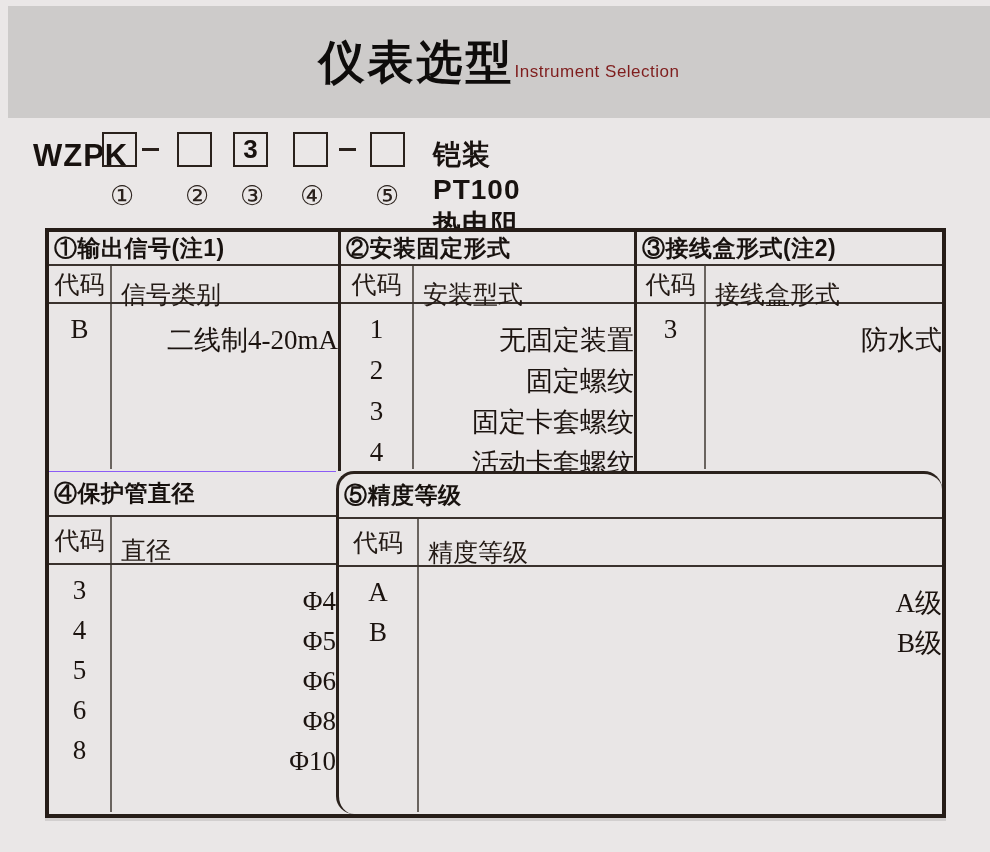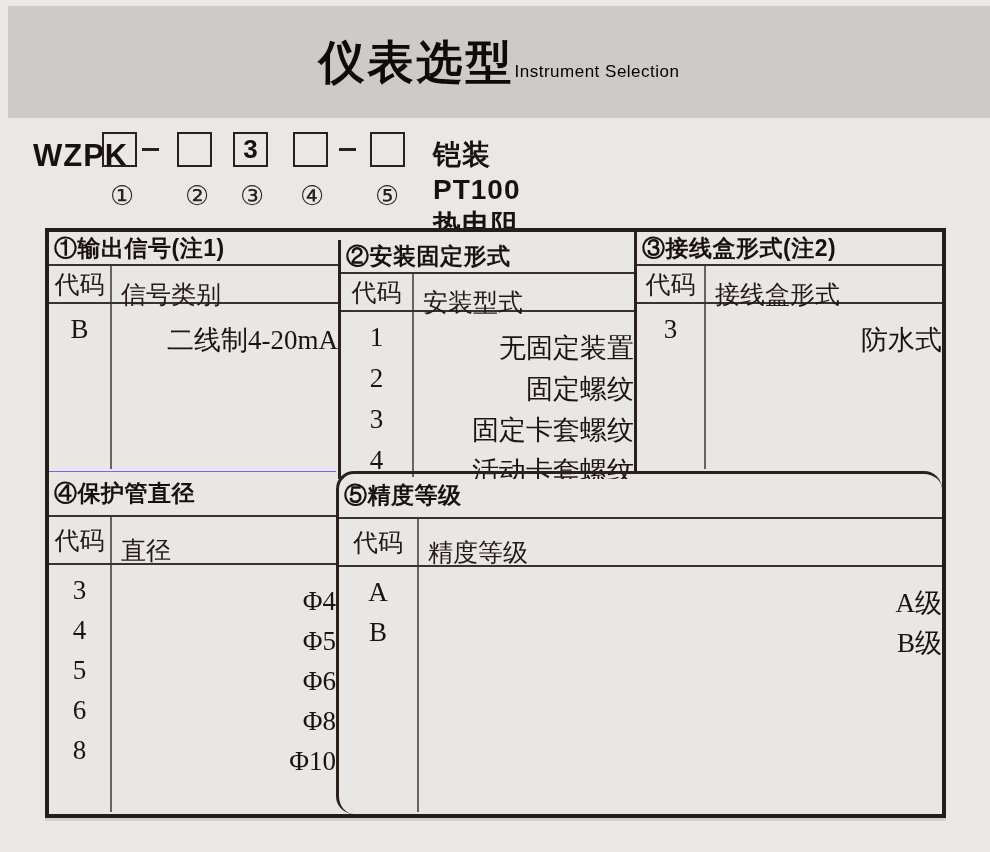--- a/index.html
+++ b/index.html
@@ -16,21 +16,21 @@
   .header-band {
     position: absolute; left: 8px; top: 6px; right: 0; height: 112px;
     background: #cdcbca;
     display: flex; align-items: center; justify-content: center;
   }
   .title-cn {
     font-size: 46px; font-weight: 700; letter-spacing: 3px; color: #0e0c0b;
     line-height: 1.1;
   }
   .title-en {
-    font-size: 17px; font-weight: 400; color: #000000; margin-top: 20px;
+    font-size: 17px; font-weight: 400; color: #7f1d1d; margin-top: 20px;
     letter-spacing: 0.5px;
   }
 
   
   .model-line { position: absolute; left: 0; top: 0; }
   .model-prefix {
     position: absolute; left: 33px; top: 138px;
     font-size: 31px; font-weight: 600; letter-spacing: 1px; color: #18120f;
   }
   .code-box {
@@ -66,21 +66,21 @@
 
   
   .sel-table {
     position: absolute; left: 45px; top: 228px; width: 901px; height: 590px;
     border: 4px solid #261d18;
     background: #e9e6e6;
     box-shadow: 0 3px 0 rgba(0,0,0,0.10);
   }
   .section { position: absolute; overflow: hidden; }
   .sec-1 { left: 0;     top: 0;     width: 289px; height: 239px; }
-  .sec-2 { left: 289px; top: 8px;     width: 296px; height: 239px; border-left: 3px solid #2a211c; }
+  .sec-2 { left: 289px; top: 0;     width: 296px; height: 239px; border-left: 3px solid #2a211c; }
   .sec-3 { left: 585px; top: 0;     width: 308px; height: 239px; border-left: 3px solid #2a211c; }
   .sec-4 { left: 0;     top: 239px; width: 287px; height: 343px; border-top: 1px solid #8b5cf6; }
   .sec-5 { left: 287px; top: 239px; width: 606px; height: 343px; border-top: 3px solid #2a211c; border-left: 3px solid #2a211c; border-radius: 18px; }
 
   .sec-title {
     height: 34px; border-bottom: 2px solid #3a322d;
     display: flex; align-items: center; padding-left: 5px;
     font-size: 23px; font-weight: 700; color: #18120f; letter-spacing: 0.5px;
     white-space: nowrap;
   }

